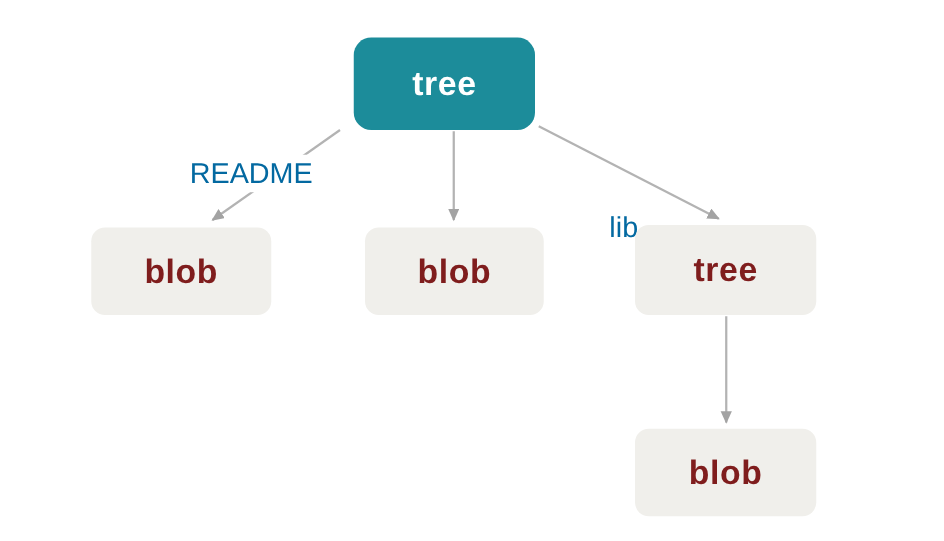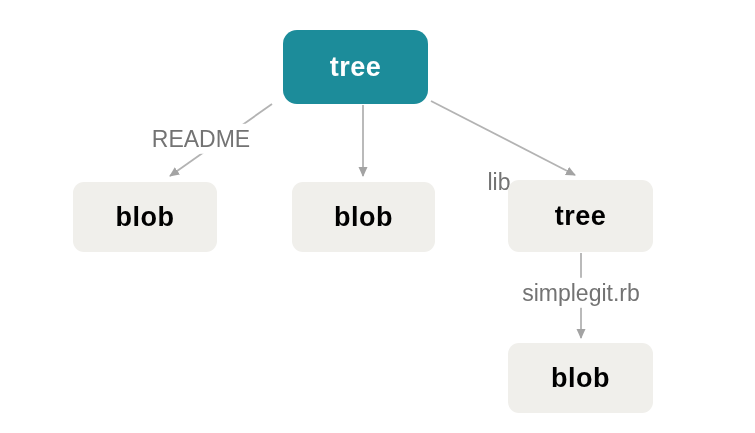--- a/index.html
+++ b/index.html
@@ -33,28 +33,28 @@
     border-radius: 11px;
     box-sizing: border-box;
   }
   .node-teal {
     background: #1c8c9a;
     color: #ffffff;
     border-radius: 14px;
   }
   .node-gray {
     background: #f0efeb;
-    color: #000000;
+    color: #7f1d1d;
     justify-content: center;
   }
   .edge-label {
     position: absolute;
     transform: translate(-50%, -50%);
     font-size: 23px;
-    color: #737373;
+    color: #0369a1;
     background: #ffffff;
     padding: 2px 7px;
     white-space: nowrap;
     line-height: 1.15;
   }
   .squiggle {
     text-decoration-line: underline;
     text-decoration-style: wavy;
     text-decoration-color: #e0544a;
     text-decoration-thickness: 1px;
@@ -73,21 +73,20 @@
       </marker>
     </defs>
     <line x1="272" y1="104" x2="170" y2="176" stroke="#b3b3b3" stroke-width="1.8" marker-end="url(#arrow)"></line>
     <line x1="363" y1="105" x2="363" y2="176" stroke="#b3b3b3" stroke-width="1.8" marker-end="url(#arrow)"></line>
     <line x1="431" y1="101" x2="575" y2="175" stroke="#b3b3b3" stroke-width="1.8" marker-end="url(#arrow)"></line>
     <line x1="581" y1="253" x2="581" y2="338" stroke="#b3b3b3" stroke-width="1.8" marker-end="url(#arrow)"></line>
   </svg>
 
   <div class="edge-label" style="left:201px; top:139px;">README</div>
   <div class="edge-label" style="left:499px; top:139px;margin-top:43px;">lib</div>
-  <div class="edge-label" style="left:581px; top:293px;">simplegit.rb</div>
 
   <div class="node node-teal" style="left:283px; top:30px; width:145px; height:74px;">
     <span>tree</span>
   </div>
 
   <div class="node node-gray" style="left:73px; top:182px; width:144px; height:70px;">
     <span>blob</span>
   </div>
 
   <div class="node node-gray" style="left:292px; top:182px; width:143px; height:70px;">

